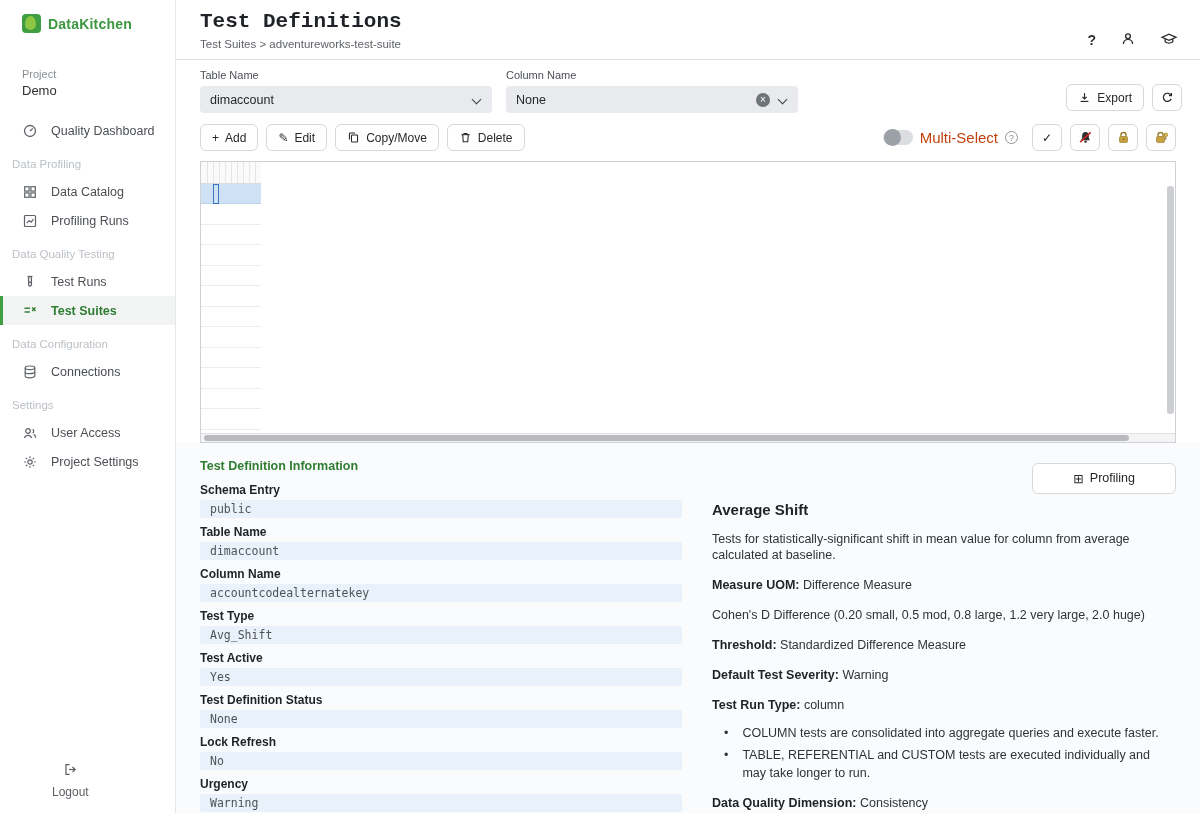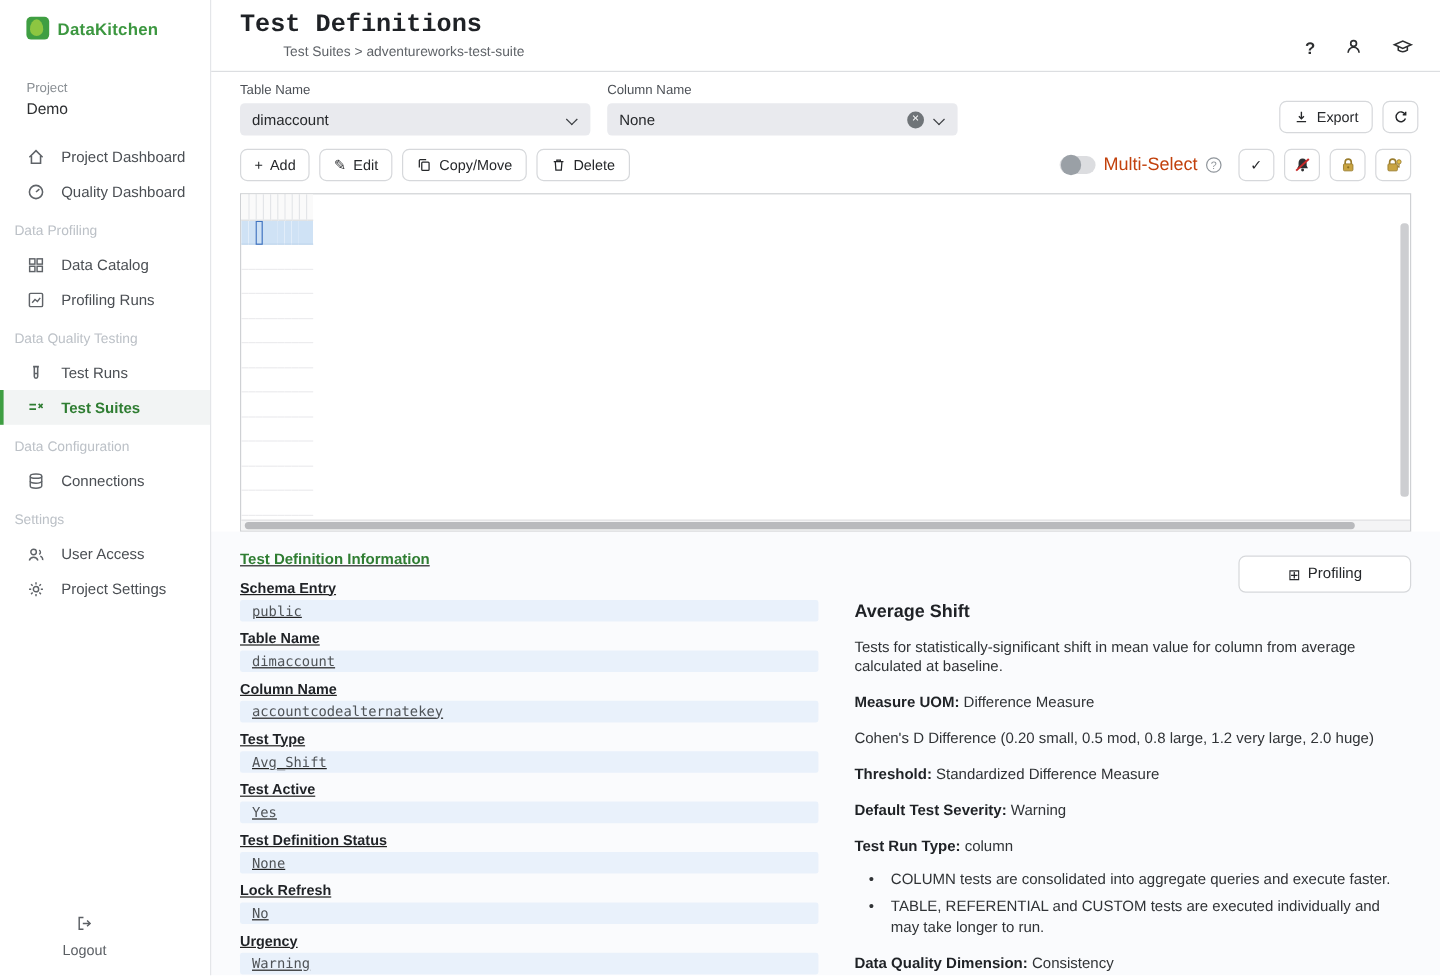--- a/index.html
+++ b/index.html
@@ -19,21 +19,21 @@
   .side-item svg { flex:0 0 16px; }
   .side-item.selected { background:#f2f4f4; color:#2f7d32; font-weight:bold;text-align:right; }
   .side-item.selected::before { content:""; position:absolute; left:0; top:0; bottom:0; width:3px; background:#3f9e42; }
   .side-section { padding-left:12px; font-size:11.5px; color:#bcc1c7; margin:13px 0 7px; }
   .logout { position:absolute; bottom:14px; left:52px; display:flex; align-items:center; gap:8px; font-size:12px; color:#5b5f64; cursor:pointer;flex-direction:column; }
 
   
   .main { flex:1; display:flex; flex-direction:column; min-width:0; }
   .page-header { padding:10px 24px 9px; border-bottom:1px solid #dcdee1; position:relative; }
   .page-title { font-size:21px; font-weight:bold; color:#1f2226;font-family:Liberation Mono, monospace; }
-  .breadcrumb { font-size:11.5px; color:#5f6368; margin-top:5px;margin-left:36px; }
+  .breadcrumb { font-size:11.5px; color:#5f6368; margin-top:5px; }
   .header-icons { position:absolute; right:22px; bottom:10px; display:flex; gap:24px; align-items:center; color:#2d2f31; }
   .hicon { font-size:14px; font-weight:bold; cursor:pointer; line-height:1; }
 
   .filters { display:flex; padding:9px 24px 0; gap:14px; position:relative; }
   .filter-label { font-size:11px; color:#4f5berg3; color:#4c5056; margin-bottom:5px; }
   .select { background:#e9eaee; border-radius:4px; height:27px; display:flex; align-items:center; padding:0 10px; font-size:12.5px; color:#26282b; cursor:pointer; }
   .select .grow { flex:1; }
   .sel-table { width:292px; }
   .sel-col { width:292px; }
   .chev { width:10px; height:10px; position:relative; margin-left:8px; }
@@ -63,21 +63,21 @@
   .tbody-clip { height:249px; overflow:hidden; }
   tbody td { font-size:11px; color:#1d1f21; height:20px; padding:0 8px; border-bottom:1px solid #ececee; white-space:nowrap; overflow:hidden; }
   tr.selected td { background:#cfe2f5; border-bottom-color:#bcd4ec; }
   td.focused-cell { outline:1.5px solid #3f74c0; outline-offset:-1.5px; }
   .hscroll { height:9px; background:#f4f4f5; border-top:1px solid #e2e2e4; position:relative; }
   .hscroll-thumb { position:absolute; left:3px; top:1.5px; height:6px; width:95%; border-radius:3px; background:#b9babd; }
   .vscroll-thumb { position:absolute; right:1px; top:24px; width:7px; height:228px; border-radius:3px; background:#cdced1; }
 
   
   .details { flex:1; display:flex; gap:30px; padding:16px 24px 0; background:#fafbfd; min-height:0; }
-  .det-left { width:482px; min-width:482px;text-decoration:underline; }
+  .det-left { width:482px; min-width:482px; }
   .det-heading { font-size:12.5px; font-weight:bold; color:#2f7d32; margin-bottom:10px; }
   .field-label { font-size:12px; font-weight:bold; color:#1f2226; margin:7px 0 3px; }
   .field-value { background:#e9f1fb; border-radius:2px; padding:2px 10px; font-family:"DejaVu Sans Mono", monospace; font-size:11.5px; color:#4f5357; }
   .det-right { flex:1; position:relative; padding-top:2px; }
   .profiling-btn { position:absolute; right:0; top:4px; height:31px; padding:0 40px; font-size:12.5px; }
   .ti-title { font-size:15px; font-weight:bold; color:#1f2226; margin:40px 0 0; }
   .ti-p { font-size:12.5px; color:#303336; margin-top:13px; line-height:1.35; }
   .ti-p b { color:#1f2226; }
   .ti-bullets { margin-top:11px; }
   .ti-bullet { display:flex; gap:14px; font-size:12.5px; color:#303336; margin:5px 0 0 12px; line-height:1.4; }
@@ -88,27 +88,20 @@
 <div class="app">
 
   <div class="sidebar">
     <div class="logo-row">
       <span class="logo-mark"></span>
       <span class="logo-text">DataKitchen</span>
     </div>
     <div class="proj-label">Project</div>
     <div class="proj-name">Demo</div>
 
-    <div class="side-item">
-      <svg width="16" height="16" viewBox="0 0 16 16" fill="none" stroke="#5f6368" stroke-width="1.3">
-          <path d="M2.5 8 L8 2.5 L13.5 8"></path>
-          <path d="M4.2 7 V13 H11.8 V7"></path>
-        </svg>
-      <span>Project Dashboard</span>
-    </div>
     <div class="side-item">
       <svg width="16" height="16" viewBox="0 0 16 16" fill="none" stroke="#5f6368" stroke-width="1.3">
           <circle cx="8" cy="8" r="5.5"></circle>
           <path d="M8 8 L10.8 5.6"></path>
         </svg>
       <span>Quality Dashboard</span>
     </div>
 
     <div class="side-section">Data Profiling</div>
     <div class="side-item">

